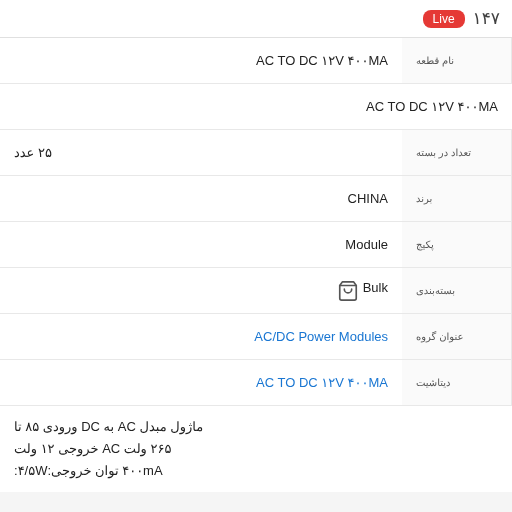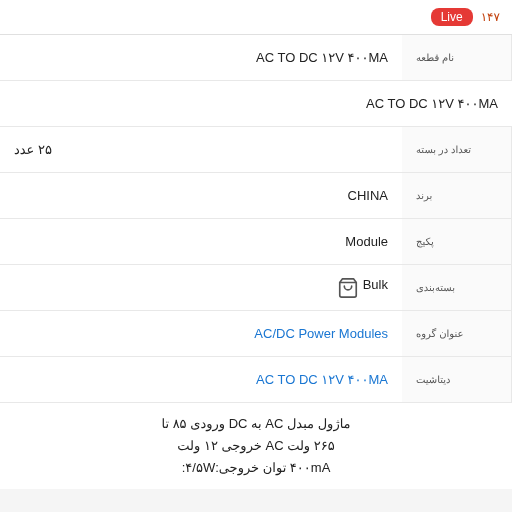--- a/index.html
+++ b/index.html
@@ -14,22 +14,22 @@
     }
     .top-bar {
       background: #fff;
       padding: 8px 12px;
       display: flex;
       align-items: center;
       gap: 8px;
       border-bottom: 1px solid #e0e0e0;
     }
     .top-bar-num {
-      font-size: 12px;
-      color: #c2410c;
+      font-size: 17px;
+      color: #404040;
     }
     .top-bar-badge {
       background: #e53935;
       color: #fff;
       border-radius: 8px;
       padding: 2px 10px;
       font-size: 12px;
     }
     .table-container {
       background: #fff;
@@ -76,20 +76,21 @@
       direction: ltr;
       justify-content: flex-end;
       text-align: left;
       margin-left: 48px;
     }
     .cell-value.link-blue {
       color: #1976d2;
     }
     .cell-value.multi-line {
       flex-direction: column;
+      align-items: flex-end;
       justify-content: center;
       line-height: 1.7;
     }
     .bag-icon {
       display: inline-flex;
       align-items: flex-start;
       gap: 4px;
     }
     .bag-icon svg {
       width: 22px;

